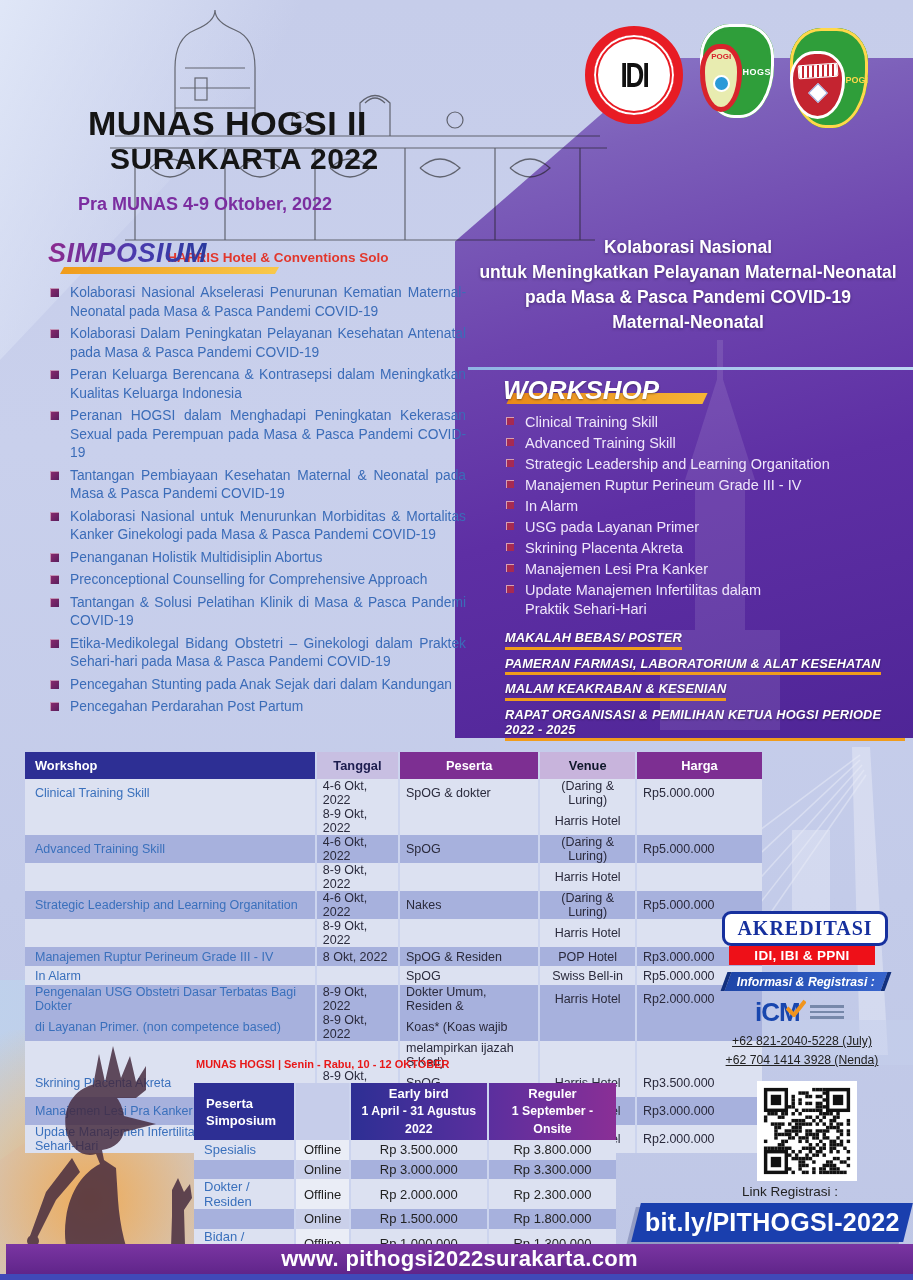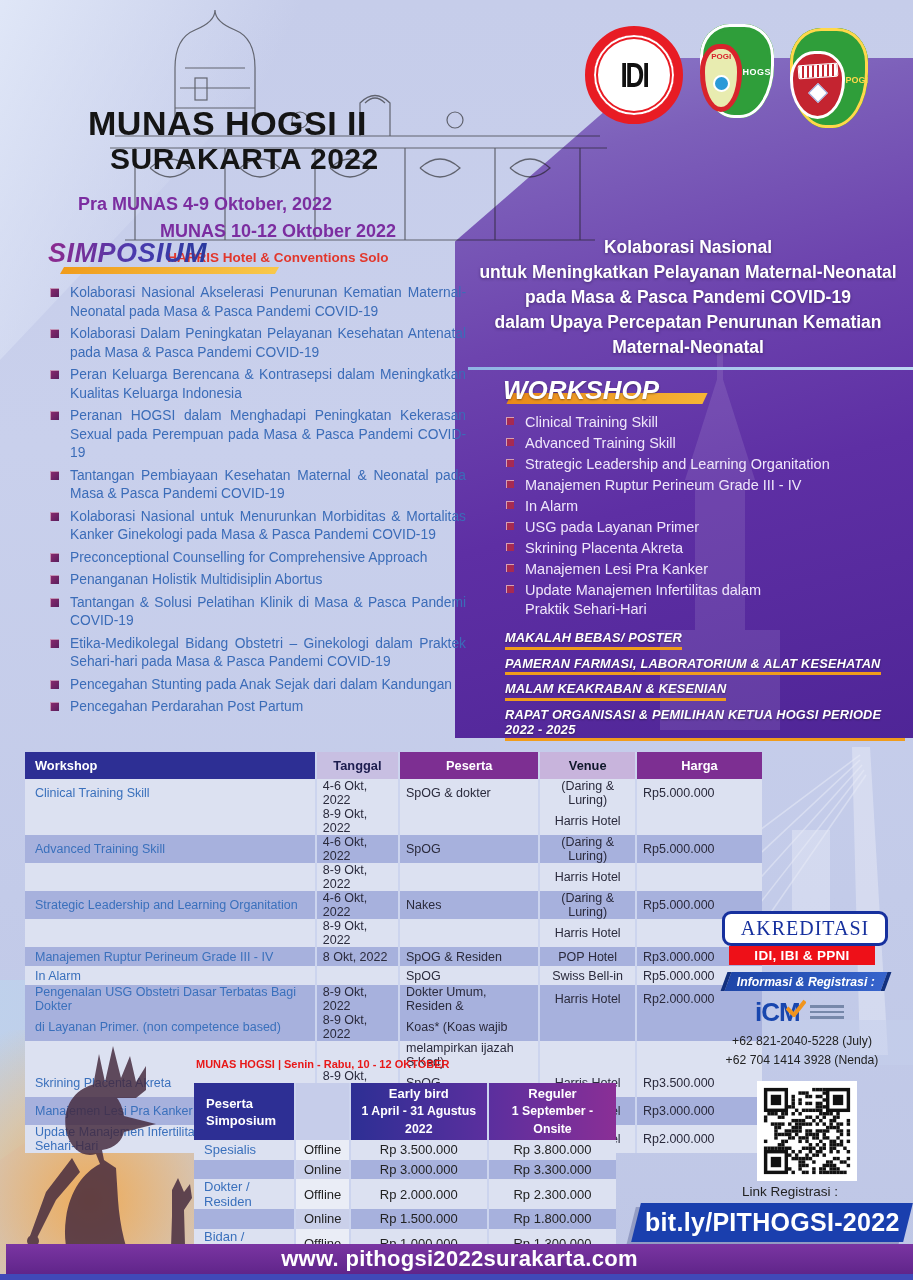--- a/index.html
+++ b/index.html
@@ -108,33 +108,33 @@
   .mh-reg{background:linear-gradient(90deg,#5b2f9e,#8a2f96);color:#fff;width:31.5%;font-size:13px;line-height:17px;}
   .munas-table th + th, .munas-table td + td{border-left:2px solid #ccd4ee;}
   .munas-table td{height:19.5px;padding:0 4px;color:#222;}
   td.cat{color:#3a70bc;padding-left:10px!important;}
   td.mode{background:rgba(255,255,255,.4);padding-left:8px!important;}
   td.price{text-align:center;}
   .hdr-sub{font-size:12.3px;font-weight:700;}
   
   .akr-box{left:722px;top:911px;width:160px;height:29px;background:#fff;border:3px solid #16309e;border-radius:9px;
     display:flex;align-items:center;justify-content:center;}
-  .akr-box span{font-family:"Liberation Serif",serif;font-weight:400;font-size:20px;color:#16309e;letter-spacing:1px;}
+  .akr-box span{font-family:"Liberation Serif",serif;font-weight:700;font-size:20px;color:#16309e;letter-spacing:1px;}
   .akr-red{left:729px;top:946px;width:146px;height:19px;background:#ee1018;color:#fff;font-weight:800;font-size:13.5px;
     display:flex;align-items:center;justify-content:center;letter-spacing:.3px;}
   .info-banner{left:724px;top:972px;width:156px;height:19px;transform:skewX(-20deg);
     background:linear-gradient(90deg,#1e46a8,#3764cc);border-left:4px solid #12307e;border-right:4px solid #12307e;
     display:flex;align-items:center;justify-content:center;}
   .info-banner span{transform:skewX(20deg);color:#fff;font-style:italic;font-size:12.3px;font-weight:600;}
   .icm{left:755px;top:999px;display:flex;align-items:flex-start;}
   .icm .word{font-size:26px;font-weight:800;color:#1846ae;letter-spacing:-1px;line-height:26px;}
   .icm .check{width:20px;height:18px;margin-left:-14px;}
   .icm .bars{margin-left:4px;margin-top:6px;}
   .icm .bars i{display:block;width:34px;height:2.5px;background:#7788aa;margin-bottom:3px;}
-  .phones{left:700px;top:1032px;width:204px;text-align:center;color:#222;font-size:12.2px;line-height:19px;font-weight:500;}
+  .phones{left:700px;top:1032px;width:204px;text-align:center;color:#222;font-size:12.2px;line-height:19px;font-weight:500;text-decoration:underline;}
   
   .qr{left:757px;top:1081px;width:100px;height:100px;background:#fff;padding:0;}
   .link-label{left:742px;top:1184px;font-size:13.5px;color:#222;font-weight:500;}
   .bitly{left:636px;top:1203px;width:272px;height:39px;transform:skewX(-14deg);background:#1a3fae;
     box-shadow:-4px 4px 0 rgba(10,25,90,.25);display:flex;align-items:center;justify-content:center;}
   .bitly span{transform:skewX(14deg);color:#fff;font-weight:800;font-size:25px;letter-spacing:.3px;}
   
   .footer-bar{left:6px;top:1244px;width:907px;height:30px;background:linear-gradient(180deg,#7a35a2,#60258a);
     display:flex;align-items:center;justify-content:center;}
   .footer-bar span{color:#fff;font-weight:800;font-size:22px;letter-spacing:.3px;}
@@ -185,21 +185,20 @@
       <path d="M95,160 q20,-18 40,0 q-20,18 -40,0 M185,160 q20,-18 40,0 q-20,18 -40,0 M275,160 q20,-18 40,0 q-20,18 -40,0 M365,160 q20,-18 40,0 q-20,18 -40,0 M455,160 q20,-18 40,0 q-20,18 -40,0"></path>
       <path d="M305,128 L305,95 Q320,80 335,95 L335,128 M310,95 q10,-10 20,0"></path>
       <circle cx="245" cy="112" r="8"></circle>
         <circle cx="400" cy="112" r="8"></circle>
     </g>
   </svg>
 
   <div class="abs title1">MUNAS HOGSI II</div>
   <div class="abs title2">SURAKARTA 2022</div>
   <div class="abs date1">Pra MUNAS 4-9 Oktober, 2022</div>
-  <div class="abs date2">MUNAS 10-12 Oktober 2022</div>
   <div class="abs venue">HARRIS Hotel &amp; Conventions Solo</div>
 
   <div class="abs logo idi">
     <span>IDI</span>
   </div>
   <div class="abs shield hogsi">
     <div class="inner">
       <div class="pogi-txt">POGI</div>
       <div class="drop"></div>
     </div>
@@ -217,35 +216,34 @@
     <div class="sim-head">SIMPOSIUM</div>
     <div class="sim-bar"></div>
     <ul class="sim-list">
 
     <li>Kolaborasi Nasional Akselerasi Penurunan Kematian Maternal-Neonatal pada Masa &amp; Pasca Pandemi COVID-19</li>
         <li>Kolaborasi Dalam Peningkatan Pelayanan Kesehatan Antenatal pada Masa &amp; Pasca Pandemi COVID-19</li>
         <li>Peran Keluarga Berencana &amp; Kontrasepsi dalam Meningkatkan Kualitas Keluarga Indonesia</li>
         <li>Peranan HOGSI dalam Menghadapi Peningkatan Kekerasan Sexual pada Perempuan pada Masa &amp; Pasca Pandemi COVID-19</li>
         <li>Tantangan Pembiayaan Kesehatan Maternal &amp; Neonatal pada Masa &amp; Pasca Pandemi COVID-19</li>
         <li>Kolaborasi Nasional untuk Menurunkan Morbiditas &amp; Mortalitas Kanker Ginekologi pada Masa &amp; Pasca Pandemi COVID-19</li>
+        <li>Penanganan Holistik Multidisiplin Abortus</li>
         <li>Preconceptional Counselling for Comprehensive Approach</li>
-        <li>Penanganan Holistik Multidisiplin Abortus</li>
         <li>Tantangan &amp; Solusi Pelatihan Klinik di Masa &amp; Pasca Pandemi COVID-19</li>
         <li>Etika-Medikolegal Bidang Obstetri – Ginekologi dalam Praktek Sehari-hari pada Masa &amp; Pasca Pandemi COVID-19</li>
         <li>Pencegahan Stunting pada Anak Sejak dari dalam Kandungan</li>
         <li>Pencegahan Perdarahan Post Partum</li>
       </ul>
   </div>
 
   <div class="abs highlight">
 
   <div>Kolaborasi Nasional</div>
       <div>untuk Meningkatkan Pelayanan Maternal-Neonatal</div>
       <div>pada Masa &amp; Pasca Pandemi COVID-19</div>
-      <div>dalam Upaya Percepatan Penurunan Kematian</div>
       <div>Maternal-Neonatal</div>
     </div>
   <div class="abs divider"></div>
 
   <div class="abs ws-head-wrap">
     <div class="ws-bar"></div>
     <div class="ws-head">WORKSHOP</div>
   </div>
   <ul class="abs ws-list">
 

